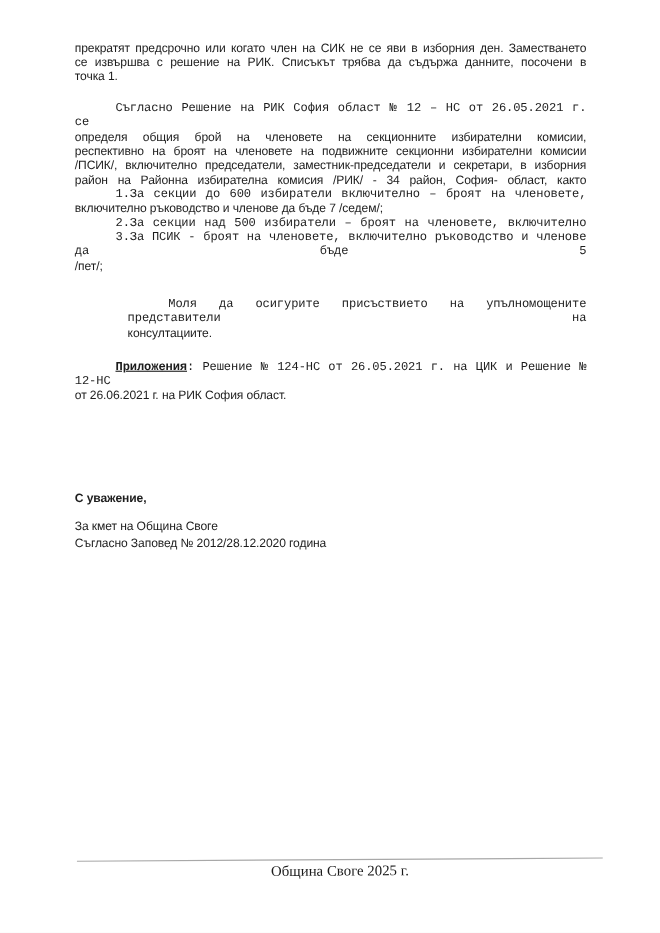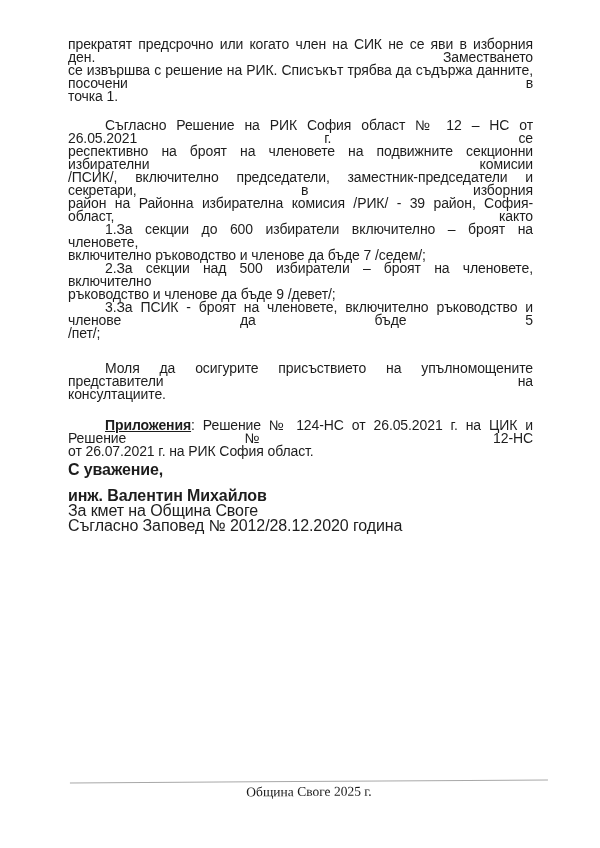--- a/index.html
+++ b/index.html
@@ -9,37 +9,37 @@
     width:600px;height:848px;
     margin:0 auto;
     background:#ffffff;
     font-family:"Liberation Sans",sans-serif;
     color:#1d1d1d;
     overflow:hidden;
   }
   .content{
     position:absolute;
     left:68px;top:38px;width:465px;
-    font-size:14px;
+    font-size:11px;
     line-height:13px;
     letter-spacing:-0.1px;
   }
   .ln{min-height:13px;}
   .j{text-align:justify;text-align-last:justify;}
-  .ind{text-indent:37px;}
+  .ind{text-indent:37px;font-family:Liberation Mono, monospace;}
   .para{margin:0;}
   .gap-sm{margin-bottom:22px;}
   .gap-md{margin-bottom:16px;}
-  .gap-lg{margin-bottom:18px;}
-  .b{font-weight:bold;}
+  .gap-lg{margin-bottom:18px;margin-left:48px;}
+  .b{font-weight:bold;margin-top:31px;}
   .u{text-decoration:underline;}
   .signature{
     position:absolute;
-    left:68px;top:462px;
-    font-size:16px;
+    left:68px;top:415px;
+    font-size:11px;
     line-height:15px;
     letter-spacing:-0.1px;
   }
   .signature .salutation{margin-bottom:11px;}
   .footer{
     position:absolute;
     left:70px;top:781px;width:478px;
     border-top:1px solid #a8a8a8;
     transform:rotate(-0.35deg);
     text-align:center;
@@ -57,55 +57,54 @@
   <div class="content">
 
     <div class="para gap-md">
       <div class="ln j">прекратят предсрочно или когато член на СИК не се яви в изборния ден. Заместването</div>
       <div class="ln j">се извършва с решение на РИК. Списъкът трябва да съдържа данните, посочени в</div>
       <div class="ln">точка 1.</div>
     </div>
 
     <div class="para">
       <div class="ln j ind">Съгласно Решение на РИК София област № 12 – НС от 26.05.2021 г. се</div>
+      <div class="ln j">определя общия брой на членовете на секционните избирателни комисии,</div>
       <div class="ln j">респективно на броят на членовете на подвижните секционни избирателни комисии</div>
       <div class="ln j">/ПСИК/, включително председатели, заместник-председатели и секретари, в изборния</div>
-      <div class="ln j">район на Районна избирателна комисия /РИК/ - 39 район, София- област, както</div>
+      <div class="ln j">район на Районна избирателна комисия /РИК/ - 34 район, София- област, както</div>
     </div>
 
     <div class="para">
       <div class="ln j ind">1.За секции до 600 избиратели включително – броят на членовете,</div>
       <div class="ln">включително ръководство и членове да бъде 7 /седем/;</div>
     </div>
 
     <div class="para">
       <div class="ln j ind">2.За секции над 500 избиратели – броят на членовете, включително</div>
-      <div class="ln">ръководство и членове да бъде 9 /девет/;</div>
     </div>
 
     <div class="para gap-sm">
       <div class="ln j ind">3.За ПСИК - броят на членовете, включително ръководство и членове да бъде 5</div>
       <div class="ln">/пет/;</div>
     </div>
 
     <div class="para gap-lg">
       <div class="ln j ind">Моля да осигурите присъствието на упълномощените представители на</div>
       <div class="ln">консултациите.</div>
     </div>
 
     <div class="para">
       <div class="ln j ind"><span class="b u">Приложения</span><span>: Решение № 124-НС от 26.05.2021 г. на ЦИК и Решение № 12-НС</span></div>
-      <div class="ln">от 26.07.2021 г. на РИК София област.</div>
+      <div class="ln">от 26.06.2021 г. на РИК София област.</div>
     </div>
 
   </div>
 
   <div class="signature">
     <div class="ln b salutation">С уважение,</div>
-    <div class="ln b">инж. Валентин Михайлов</div>
     <div class="ln">За кмет на Община Своге</div>
     <div class="ln">Съгласно Заповед № 2012/28.12.2020 година</div>
   </div>
 
   <div class="footer">
     <span>Община Своге 2025 г.</span>
   </div>
 
 </div>
 

